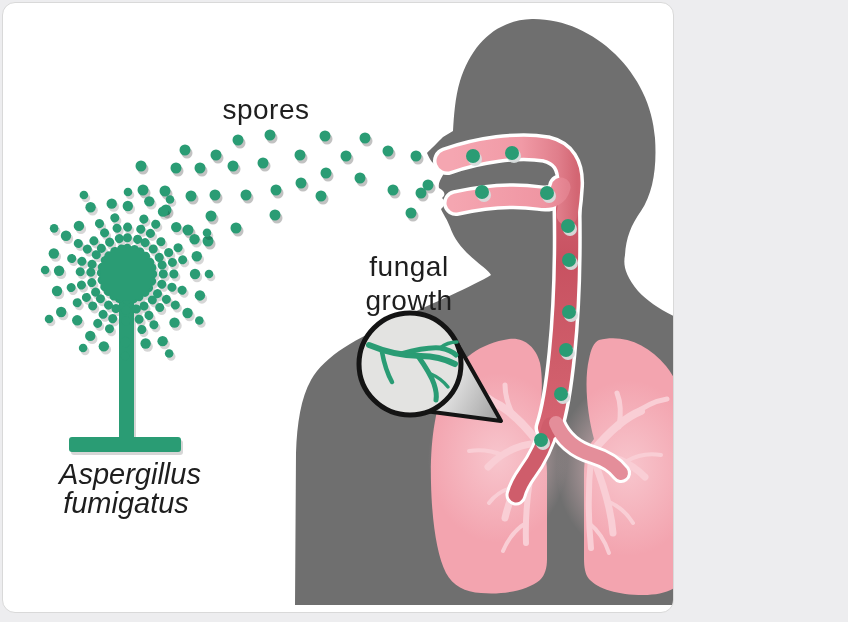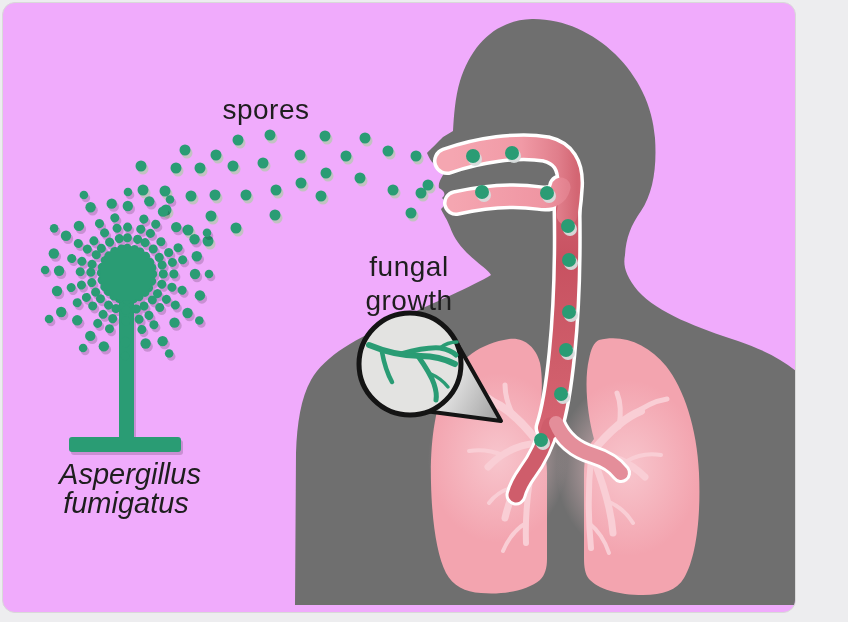--- a/index.html
+++ b/index.html
@@ -3,22 +3,22 @@
 <meta charset="utf-8">
 <style>
   html,body{margin:0;padding:0;}
   body{
     width:848px;height:622px;position:relative;
     background:#ededef;
     font-family:"Liberation Sans", sans-serif;
     overflow:hidden;
   }
   .card{
-    position:absolute;left:2px;top:2px;width:794px;height:611px;
-    background:#f0abfc;border:1px solid #d9d9d9;border-radius:13px;
+    position:absolute;left:2px;top:2px;width:672px;height:611px;
+    background:#ffffff;border:1px solid #d9d9d9;border-radius:13px;
     box-sizing:border-box;overflow:hidden;
   }
   svg{position:absolute;left:0;top:0;}
   .label{
     font-size:28px;fill:#1e1e1e;letter-spacing:0.5px;
   }
   .label-italic{
     font-size:29px;font-style:italic;fill:#1e1e1e;
   }
   .spore-cloud{filter:drop-shadow(2px 3px 0px #c2c2c2);}

